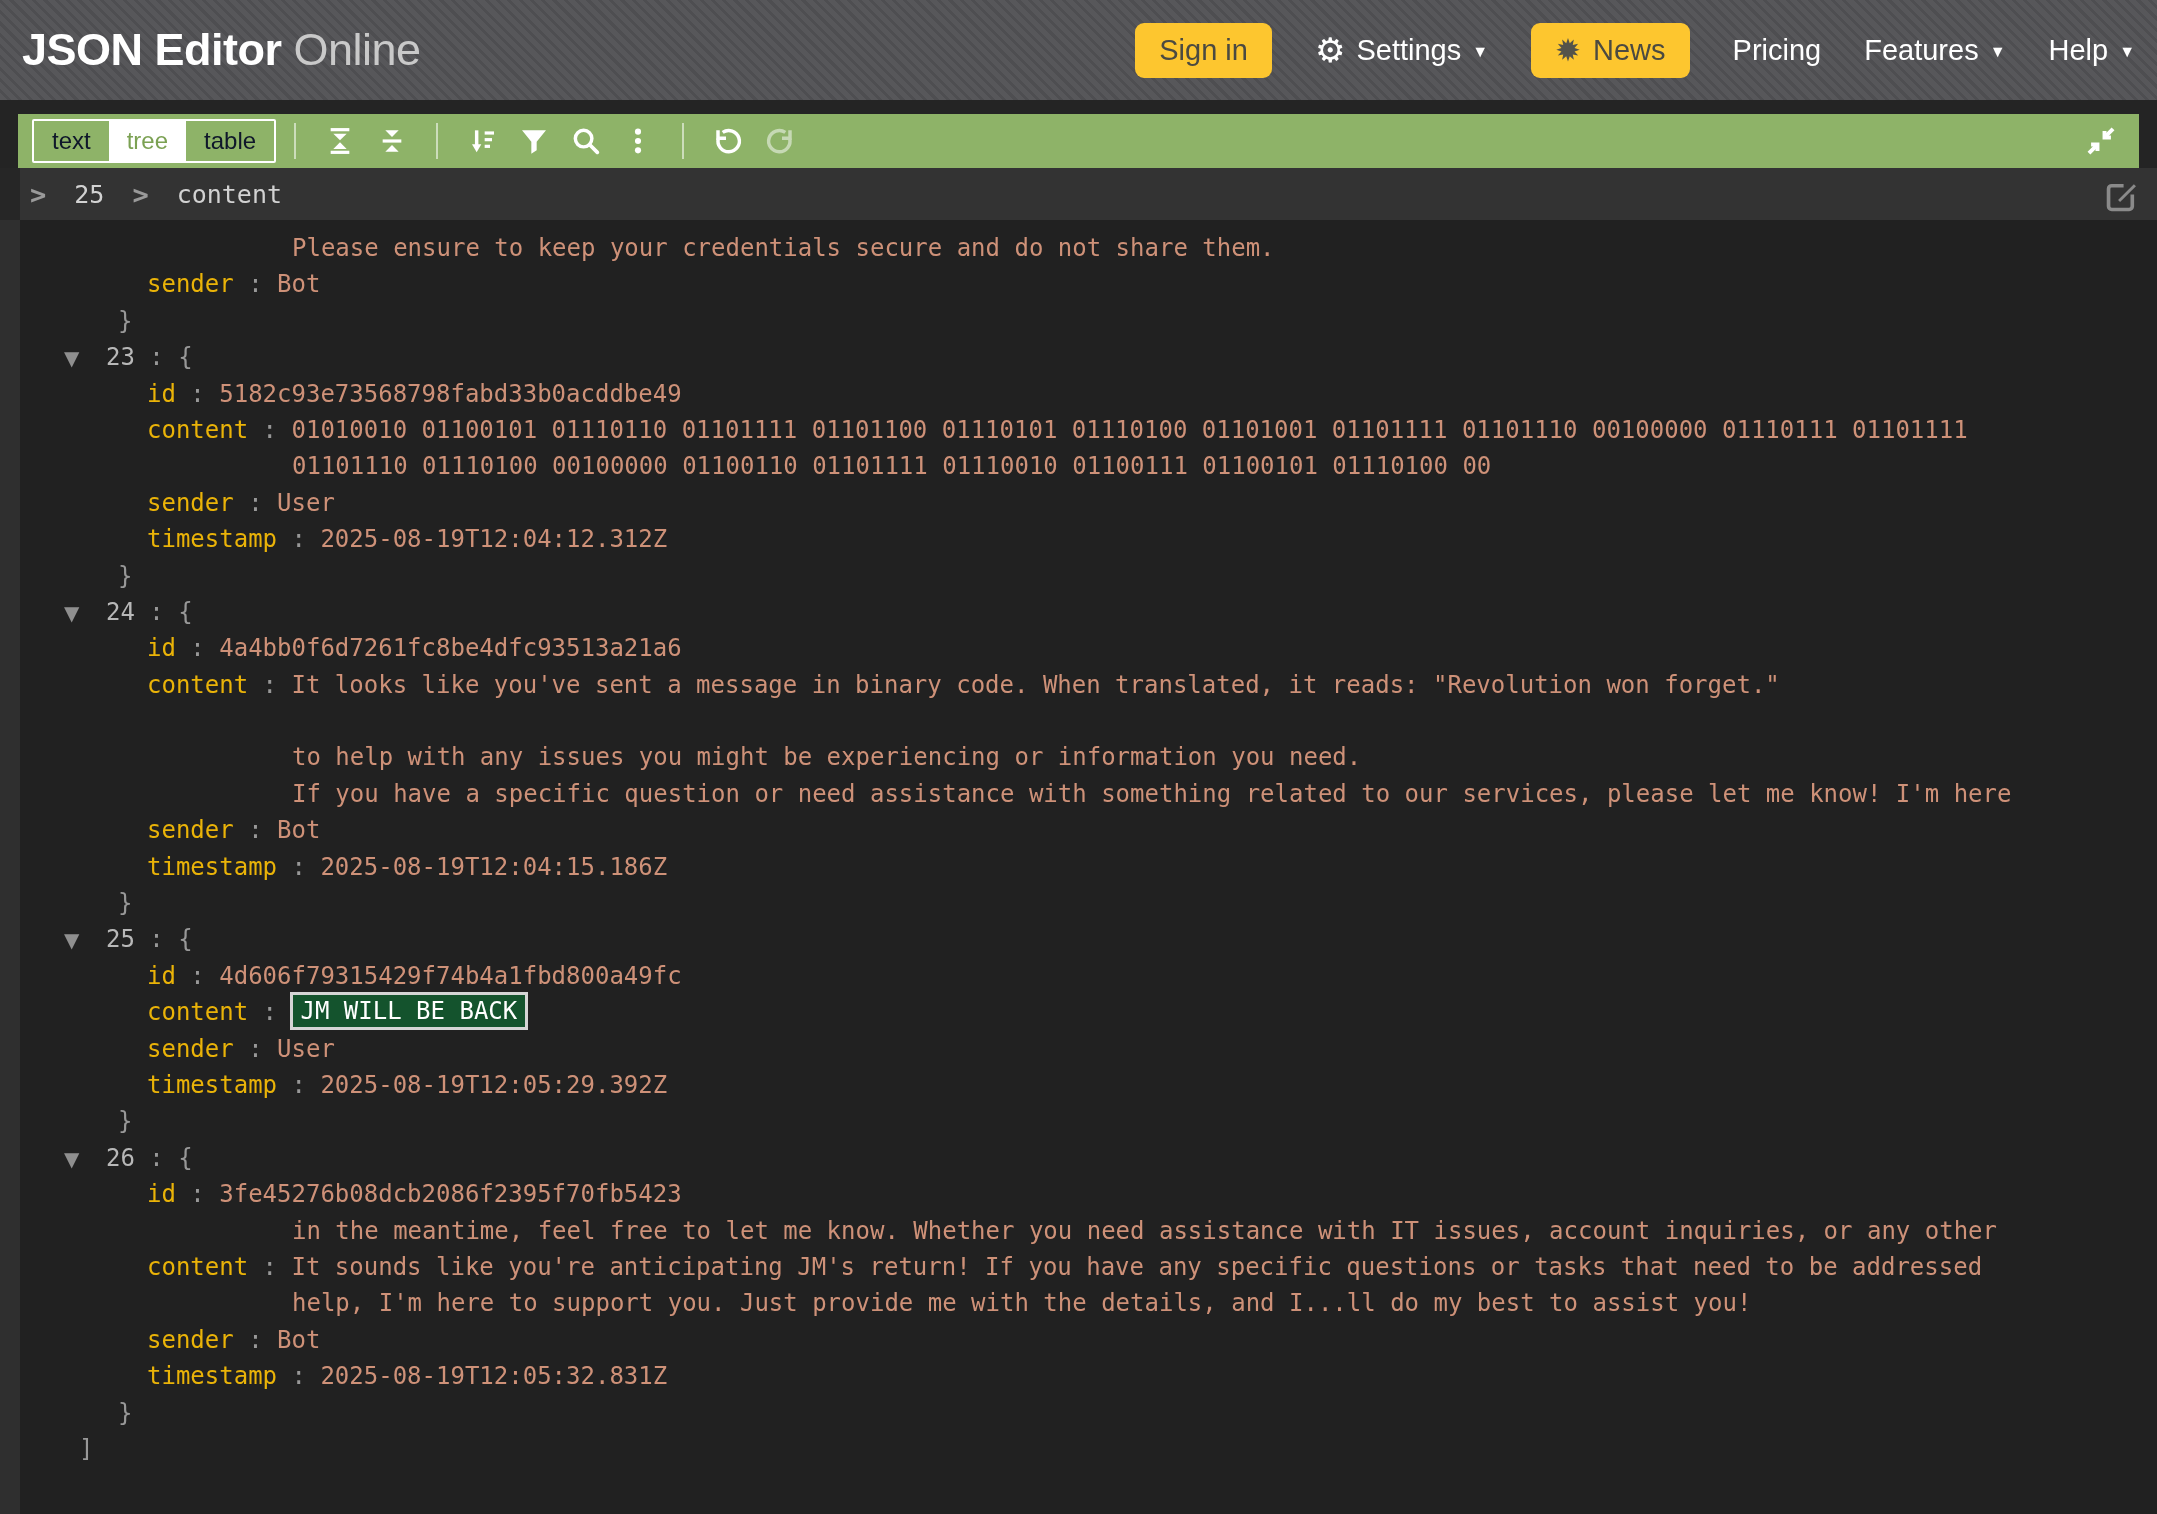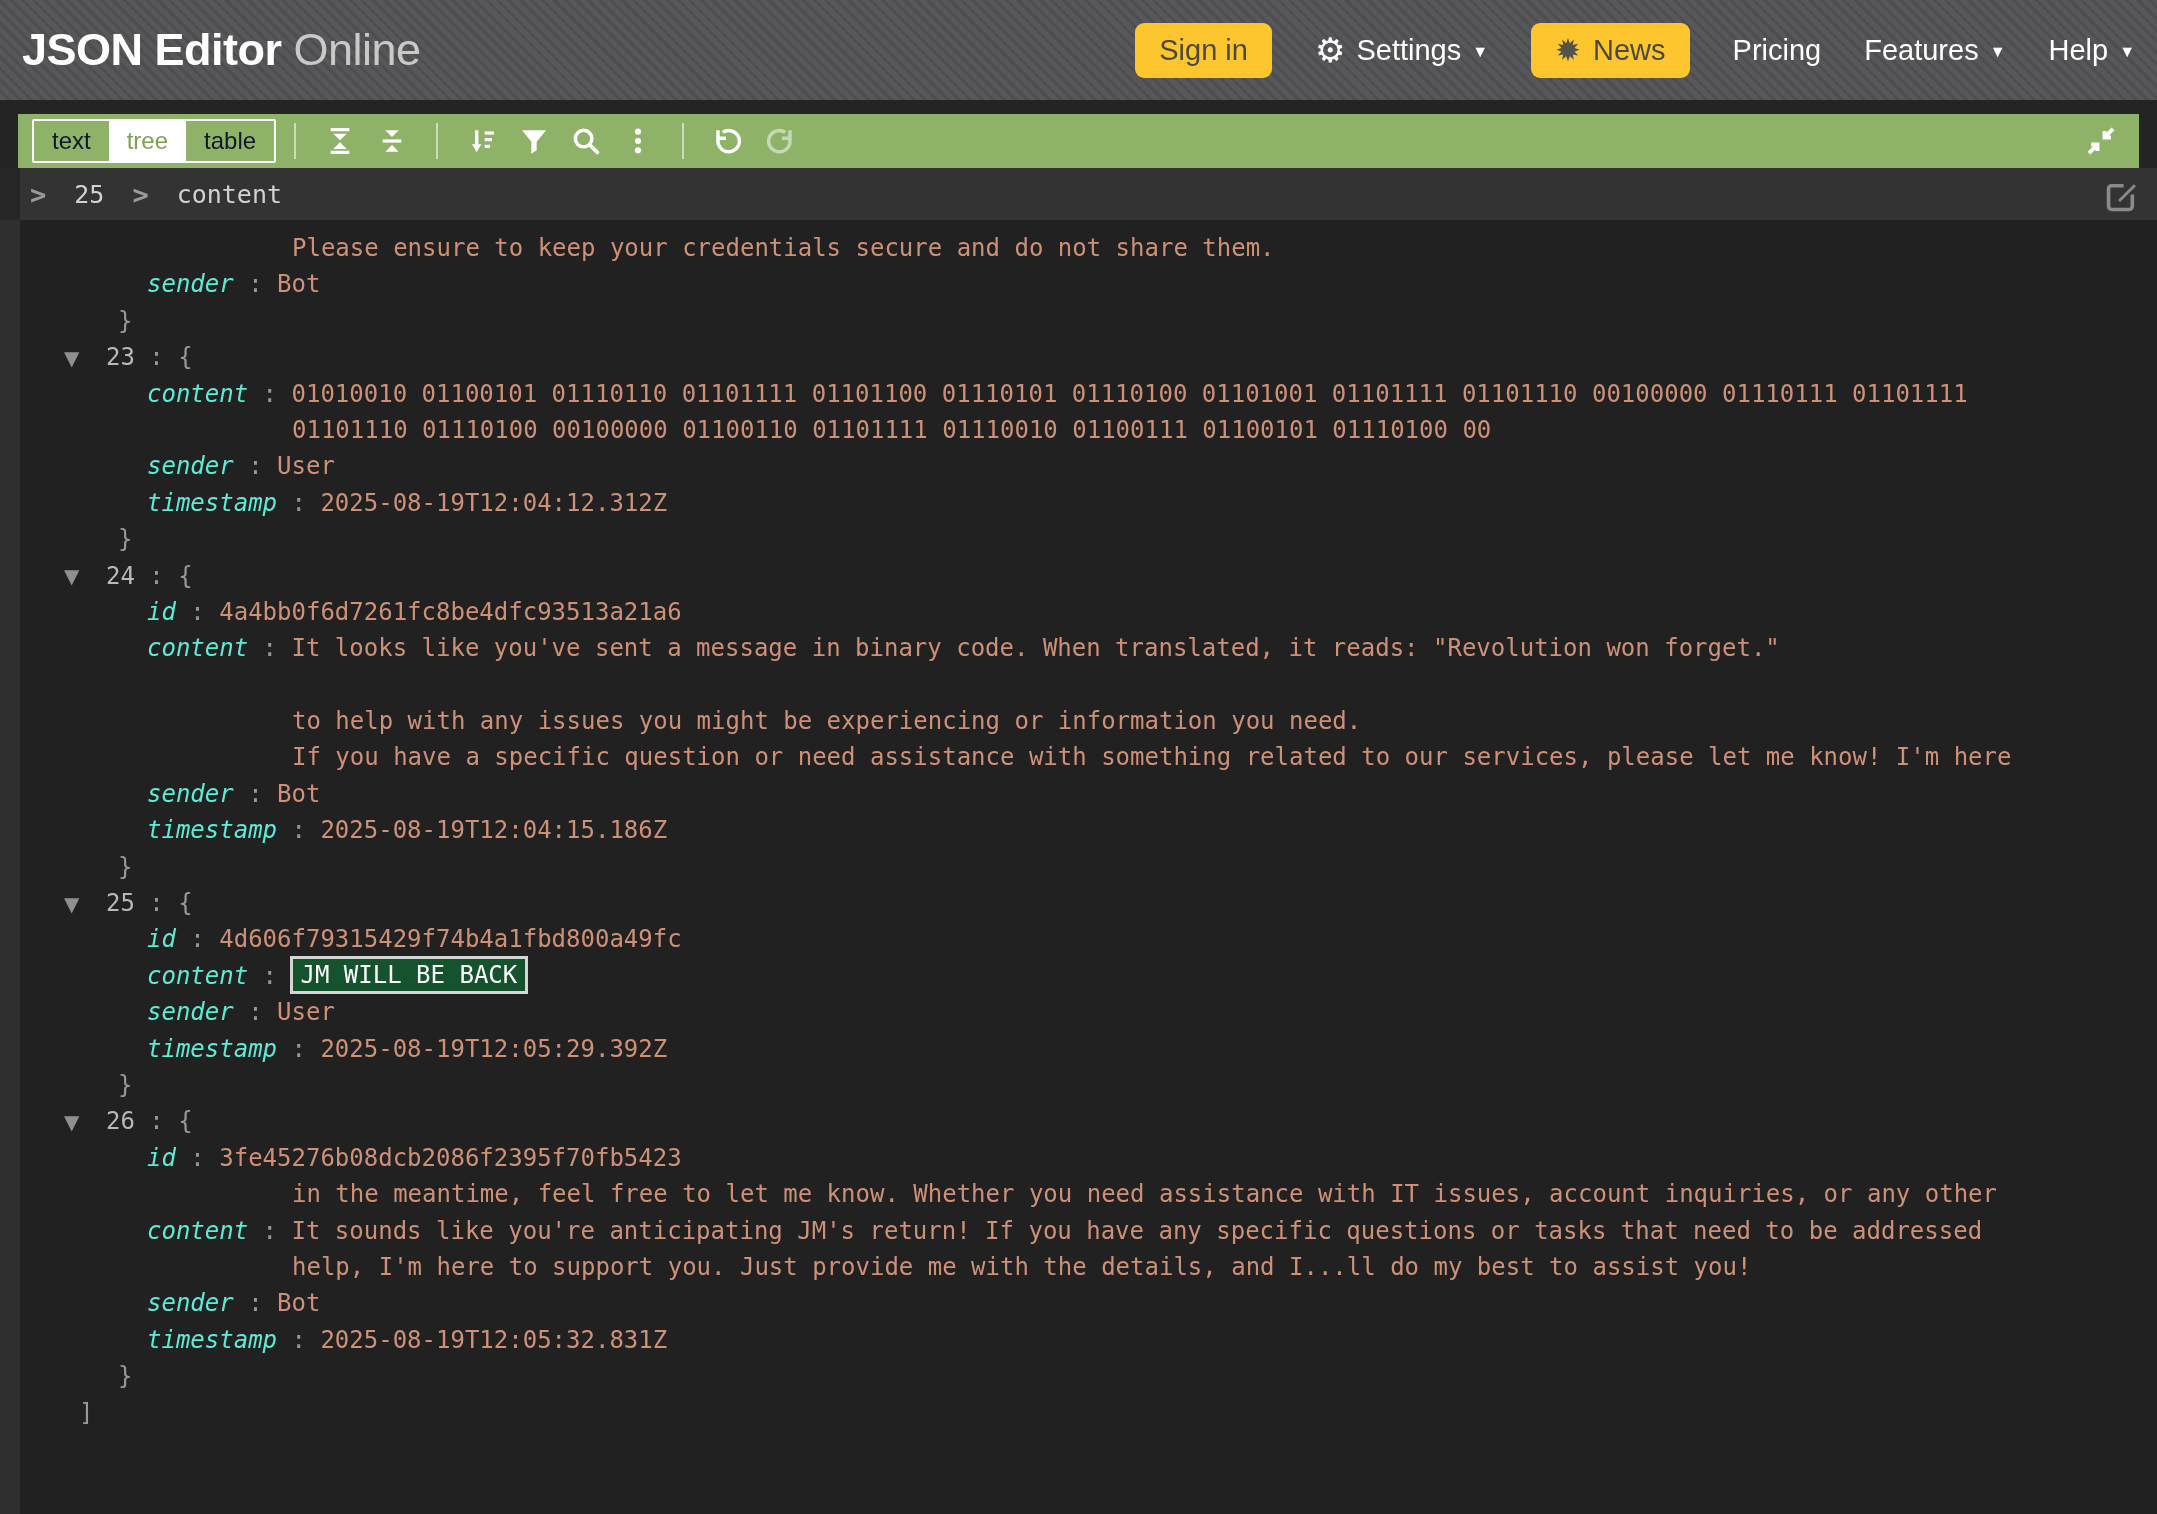--- a/index.html
+++ b/index.html
@@ -68,21 +68,21 @@
     font-family:"DejaVu Sans Mono","Liberation Mono",monospace;font-size:24px;
     padding-top:10px;box-sizing:border-box;
   }
   .content::before{content:"";position:absolute;left:0;top:0;bottom:0;width:20px;background:#2f2f2f;}
   .row{height:36.4px;line-height:36.4px;white-space:pre;}
   .r-key{padding-left:147px;}
   .r-cont{padding-left:292px;}
   .r-open{padding-left:64px;}
   .r-close{padding-left:118px;}
   .r-closearr{padding-left:79px;}
-  .key{color:#5eead4;font-style:italic;}
+  .key{color:#eab308;}
   .val{color:#ce9178;}
   .pun{color:#989898;}
   .idx{color:#b8b8b8;}
   .tri{color:#8f8f8f;font-size:20px;display:inline-block;width:28px;margin-right:14px;
        font-family:"DejaVu Sans",sans-serif;vertical-align:middle;}
   .sel{
     background:#14532d;color:#ffffff;border:3px solid #d5d5d5;
     padding:1px 8px;margin:-4px 0 0 -2px;display:inline-block;line-height:1.25;vertical-align:middle;
   }
 </style>
@@ -215,20 +215,21 @@
       <path d="M9.5 14.5 L19.5 4.5 L20.8 5.8 L10.8 15.8 Z" fill="#8a8a8a"></path>
     </svg>
   </button>
 </div>
 
 <div class="content">
     <div class="row r-cont"><span class="val">Please ensure to keep your credentials secure and do not share them.</span></div>
     <div class="row r-key"><span class="key">sender</span><span class="pun"> : </span><span class="val">Bot</span></div>
     <div class="row r-close"><span class="pun">}</span></div>
     <div class="row r-open"><span class="tri">▼</span><span class="idx">23</span><span class="pun"> : {</span></div>
+    <div class="row r-key"><span class="key">id</span><span class="pun"> : </span><span class="val">5182c93e73568798fabd33b0acddbe49</span></div>
     <div class="row r-key"><span class="key">content</span><span class="pun"> : </span><span class="val">01010010 01100101 01110110 01101111 01101100 01110101 01110100 01101001 01101111 01101110 00100000 01110111 01101111</span></div>
     <div class="row r-cont"><span class="val">01101110 01110100 00100000 01100110 01101111 01110010 01100111 01100101 01110100 00</span></div>
     <div class="row r-key"><span class="key">sender</span><span class="pun"> : </span><span class="val">User</span></div>
     <div class="row r-key"><span class="key">timestamp</span><span class="pun"> : </span><span class="val">2025-08-19T12:04:12.312Z</span></div>
     <div class="row r-close"><span class="pun">}</span></div>
     <div class="row r-open"><span class="tri">▼</span><span class="idx">24</span><span class="pun"> : {</span></div>
     <div class="row r-key"><span class="key">id</span><span class="pun"> : </span><span class="val">4a4bb0f6d7261fc8be4dfc93513a21a6</span></div>
     <div class="row r-key"><span class="key">content</span><span class="pun"> : </span><span class="val">It looks like you've sent a message in binary code. When translated, it reads: "Revolution won forget."</span></div>
     <div class="row r-blank"></div>
     <div class="row r-cont"><span class="val">to help with any issues you might be experiencing or information you need.</span></div>

